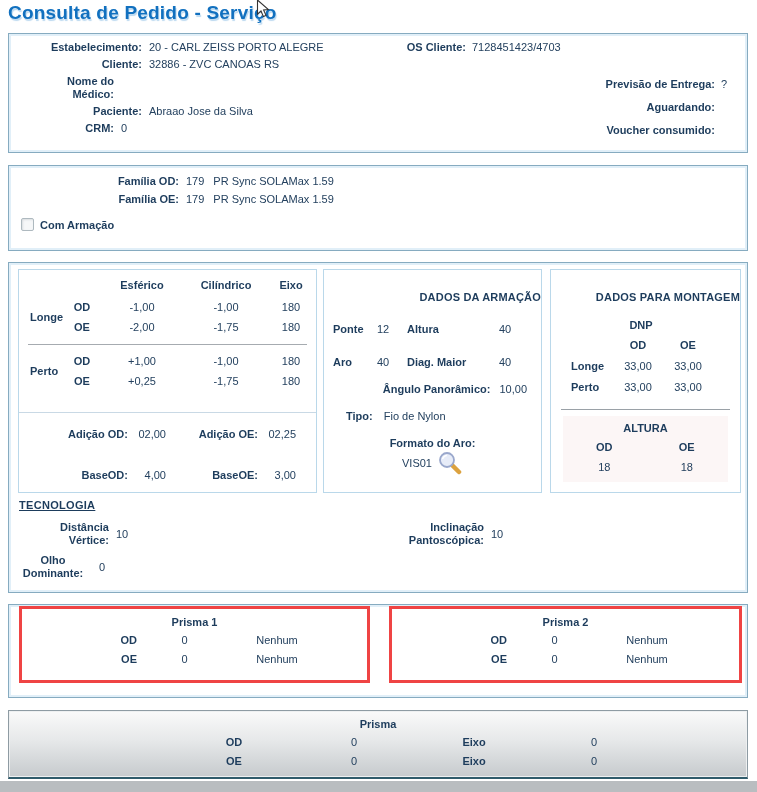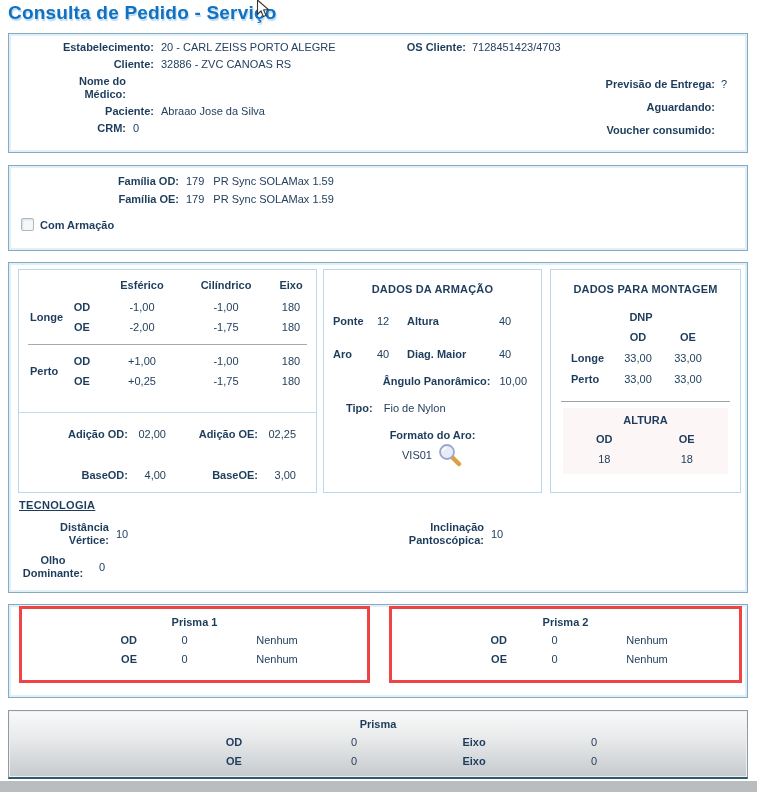--- a/index.html
+++ b/index.html
@@ -31,21 +31,21 @@
   #box-prismas     { top:604px; height:94px; }
   #box-prisma-total{
     top:710px; height:69px;
     background:linear-gradient(180deg,#fafafa 0%,#e6e8e9 45%,#c6cacd 100%);
     border:1px solid #8e9ba3; border-bottom:2px solid #2f5b6b;
     box-shadow: inset 0 0 0 1px #eef0f1;
   }
   #bottom-strip { position:absolute; left:0; top:781px; width:757px; height:11px; background:#b9bdc0; }
 
   
-  .info-left { position:absolute; left:20px; top:7px; }
+  .info-left { position:absolute; left:8px; top:7px; }
   .irow { display:flex; margin-bottom:4px; line-height:13px; }
   .irow .lbl { width:125px; text-align:right; }
   .irow.narrow .lbl { width:97px; }
   .irow .val { margin-left:7px; }
   .info-mid { position:absolute; left:352px; top:7px; }
   .info-mid .lbl { width:105px; text-align:right; }
   .info-mid .val { margin-left:6px; }
   .info-right { position:absolute; right:12px; top:44px; }
   .rrow { display:flex; justify-content:flex-end; margin-bottom:10px; line-height:13px; }
   .rrow .val { width:14px; text-align:left; margin-left:6px; }
@@ -78,21 +78,21 @@
   .rx-div { border-top:1px solid #a6abb0; margin:7px 9px 1px 9px; }
   .rx-sep { border-top:1px solid #c9d9e5; margin-top:21px; }
   .add-row { display:flex; margin-top:15px; line-height:13px; }
   .add-row.base { margin-top:28px; }
   .pair { display:flex; }
   .pair.p1 { width:148px; }
   .pair.p2 { width:151px; padding-right:20px; }
   .pair .lbl { flex:1; text-align:right; }
   .pair .val { width:33px; text-align:right; margin-left:5px; }
 
-  .panel-title { text-align:center; font-weight:bold; color:#1d3c5c; margin-top:13px; letter-spacing:0.2px; }
+  .panel-title { text-align:right; font-weight:bold; color:#1d3c5c; margin-top:21px; letter-spacing:0.2px; }
   .arm-row { display:grid; grid-template-columns:44px 30px 92px 38px; padding-left:9px;
              margin-top:20px; line-height:13px; }
   .arm-row .num { text-align:left; }
   .arm-angulo { text-align:right; padding-right:14px; margin-top:14px; line-height:13px; }
   .arm-angulo .val { margin-left:6px; }
   .arm-tipo { padding-left:22px; margin-top:14px; line-height:13px; }
   .arm-tipo .val { margin-left:8px; }
   .arm-formato { text-align:center; font-weight:bold; color:#1d3c5c; margin-top:14px; }
   .vis-row { display:flex; justify-content:center; align-items:center; gap:5px; margin-top:2px; }
 

